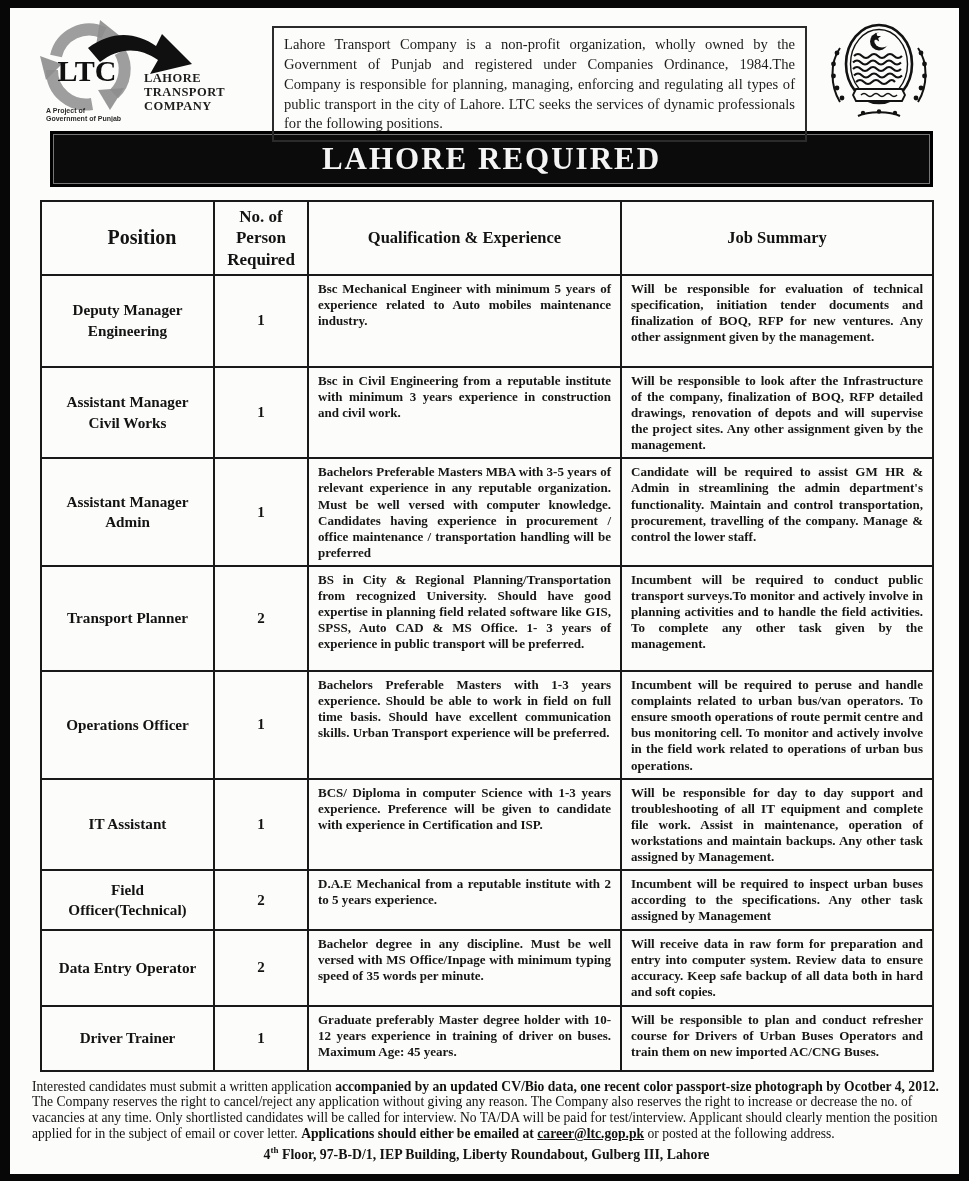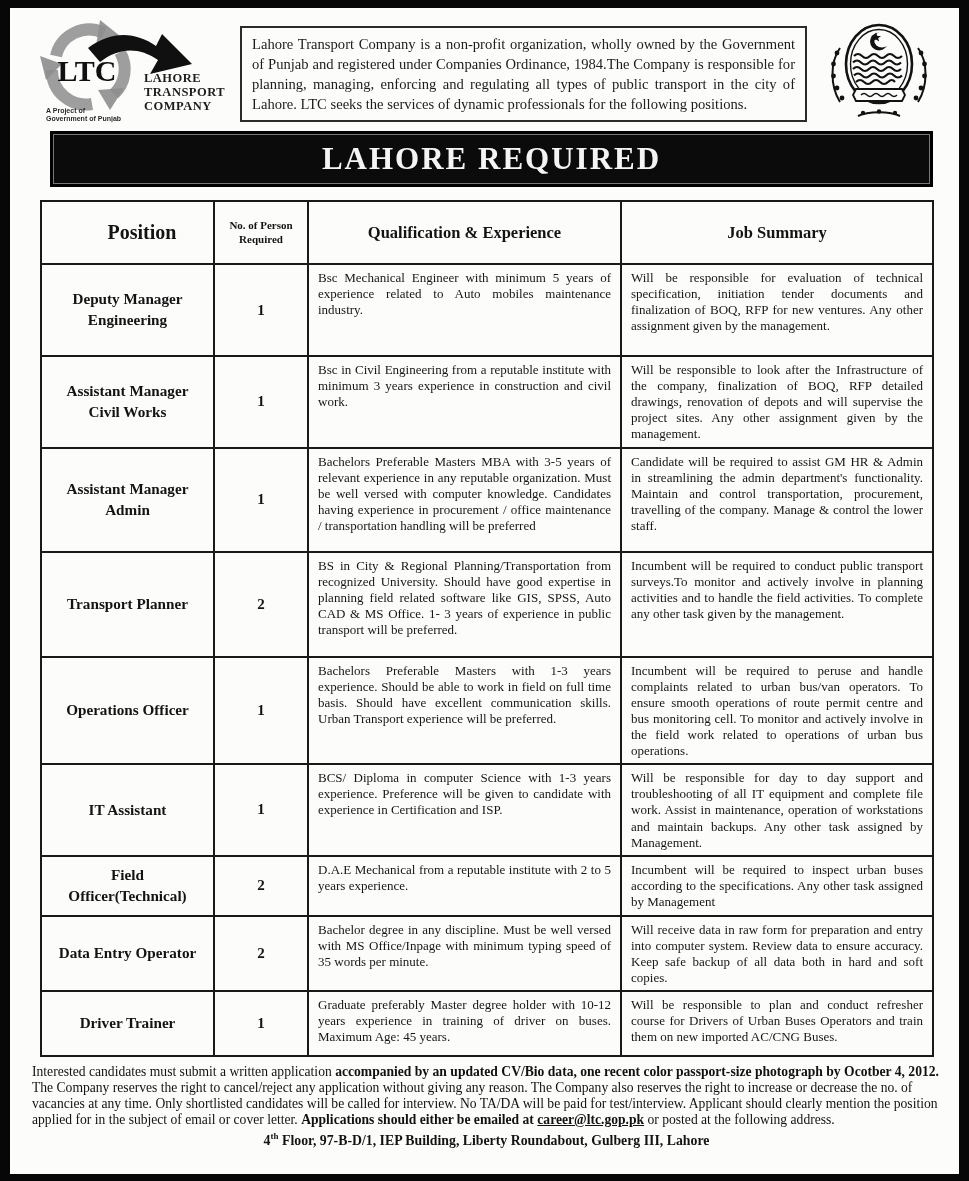--- a/index.html
+++ b/index.html
@@ -5,36 +5,36 @@
   * { margin:0; padding:0; box-sizing:border-box; }
   html,body { background:#050505; }
   body { font-family:"Liberation Serif","DejaVu Serif",serif; color:#131313; }
   .frame { width:969px; height:1181px; background:#070707; padding:8px 10px 7px 10px; overflow:hidden; }
   .page  { width:100%; height:100%; background:#fcfcfa; padding:6px 18px 6px 22px; }
 
   
   .header { display:flex; align-items:flex-start; gap:10px; height:104px; margin-top:4px; }
   .logo-wrap { width:198px; flex:0 0 auto; }
   .intro-box { flex:1 1 auto; border:2px solid #2b2b2b; padding:7px 10px 6px 10px;
-               font-size:14.6px; line-height:1.36; text-align:justify; margin-top:8px; color:#1c1c1c; }
+               font-size:14.6px; line-height:1.36; text-align:justify; margin-top:8px; color:#1c1c1c;margin-left:32px; }
   .crest-wrap { width:124px; flex:0 0 auto; display:flex; justify-content:center; }
 
   
   .banner { margin:9px 8px 0 18px; background:#0b0b0b; border:3px solid #000;
             box-shadow:0 0 0 1px #777 inset; height:56px; display:flex; align-items:center; justify-content:center; }
   .banner h1 { color:#f4f4f4; font-size:31px; letter-spacing:2px; font-weight:bold; }
 
   
   table { border-collapse:collapse; width:892px; margin:13px 0 0 8px; table-layout:fixed; }
-  th, td { border:2px solid #191919; }
+  th, td { border:2px solid #191919;font-weight:bold; }
   th { font-weight:bold; text-align:center; vertical-align:middle; padding:4px; background:#fcfcfa; }
   col.c1 { width:173px; } col.c2 { width:94px; } col.c3 { width:313px; } col.c4 { width:312px; }
   thead tr { height:63px; }
   th.h-pos { font-size:20px;padding-left:33px; }
-  th.h-num { font-size:11px; line-height:1.25; }
+  th.h-num { font-size:17px; line-height:1.25; }
   th.h-txt { font-size:16.5px; }
   td.pos { font-weight:bold; font-size:15.2px; text-align:center; vertical-align:middle; padding:4px 8px; line-height:1.35; }
   td.num { font-weight:bold; font-size:15px; text-align:center; vertical-align:middle; }
   td.txt { font-size:13px; line-height:1.24; text-align:justify; vertical-align:top; padding:5px 9px 4px 9px; color:#161616; }
   tbody tr:nth-child(1) { height:92px; }
   tbody tr:nth-child(2) { height:91px; }
   tbody tr:nth-child(3) { height:104px; }
   tbody tr:nth-child(4) { height:105px; }
   tbody tr:nth-child(5) { height:105px; }
   tbody tr:nth-child(6) { height:91px; }

